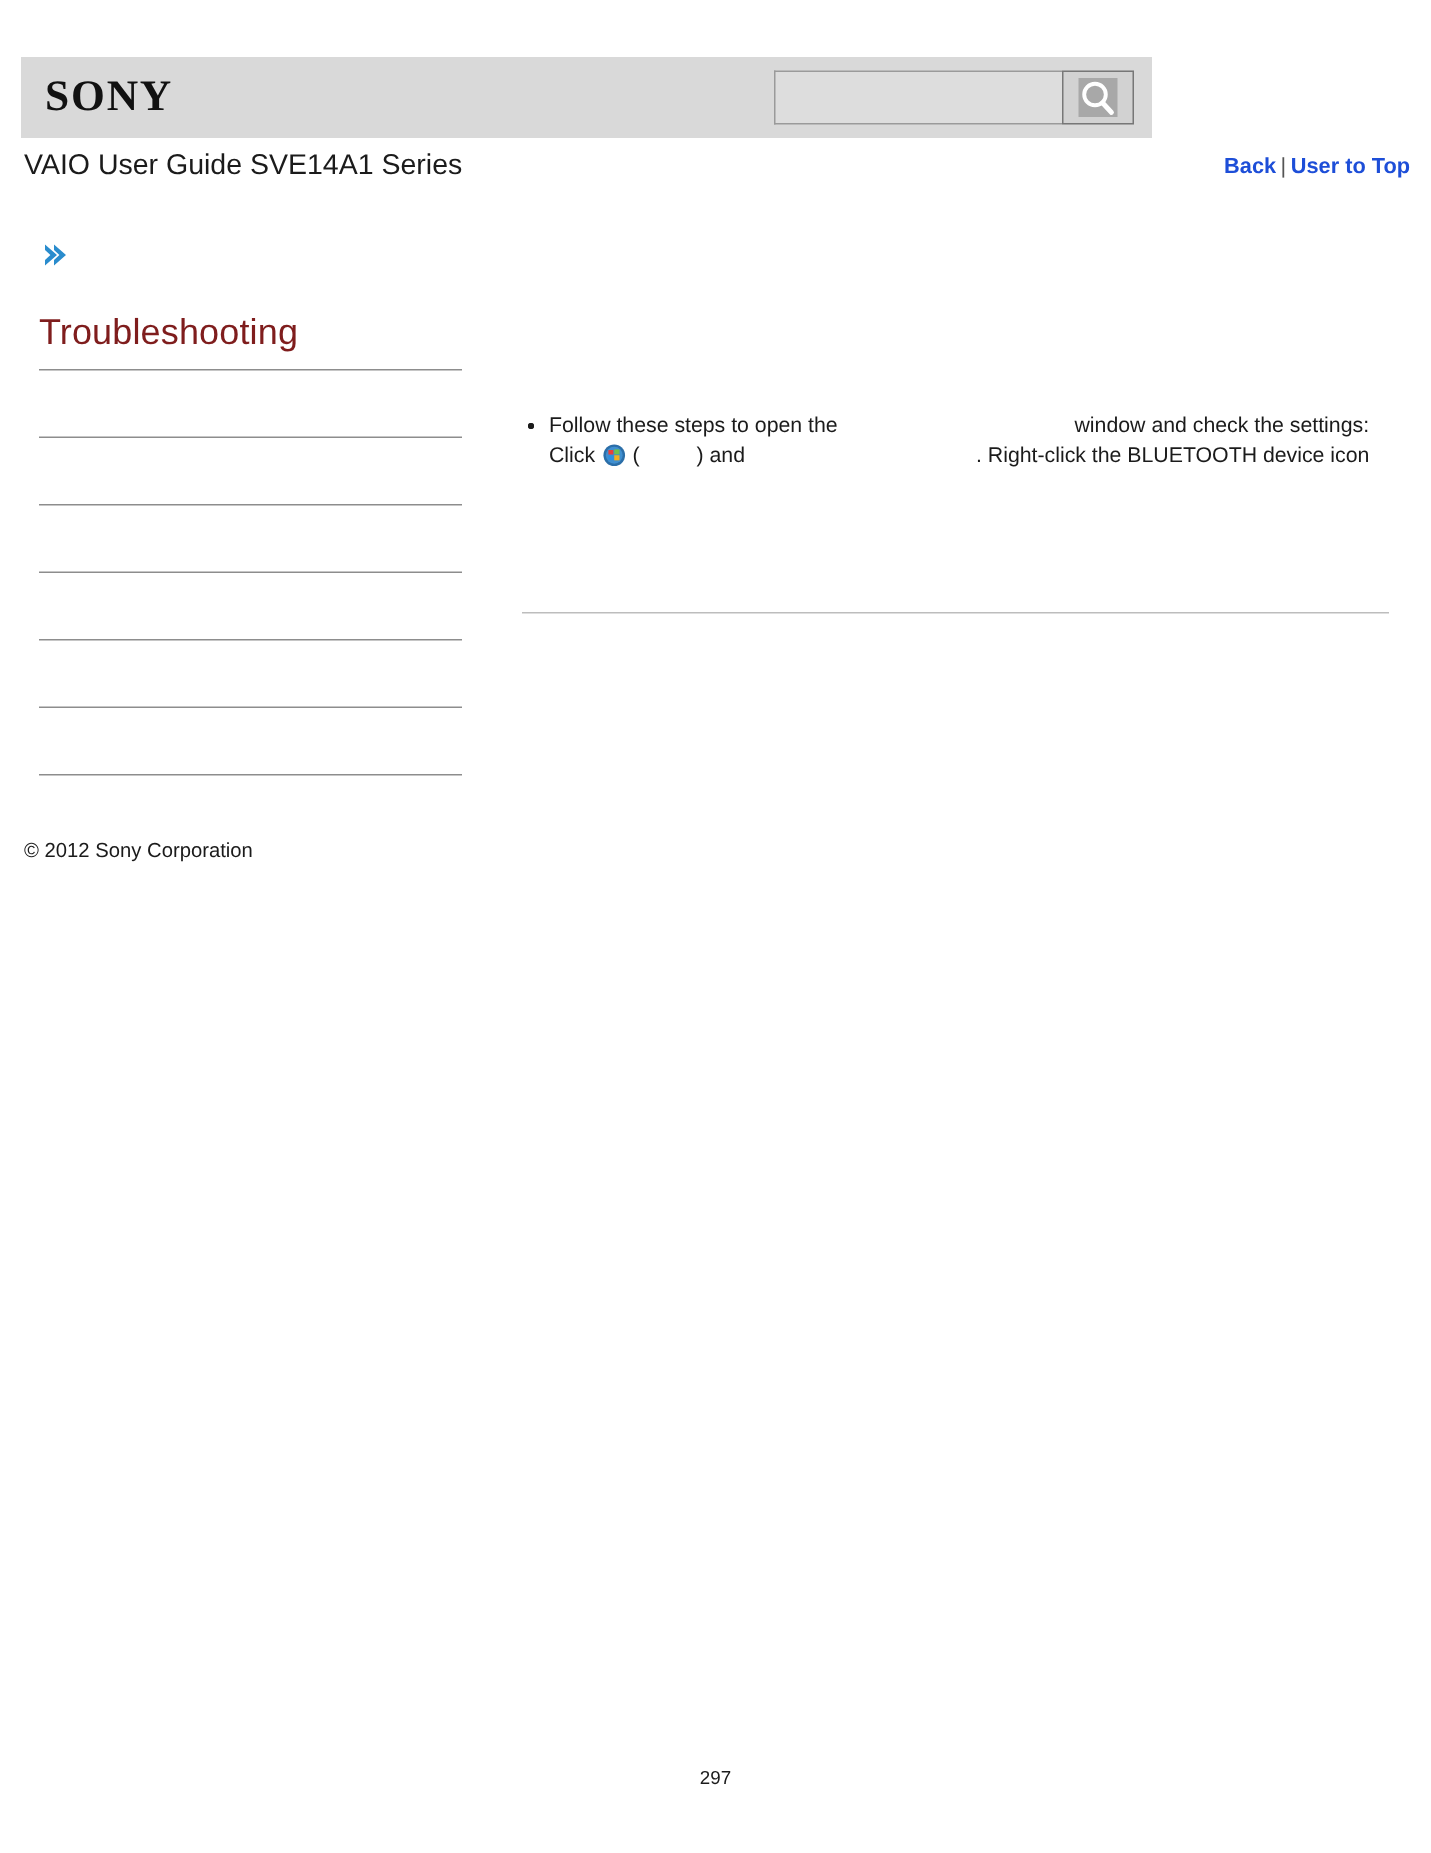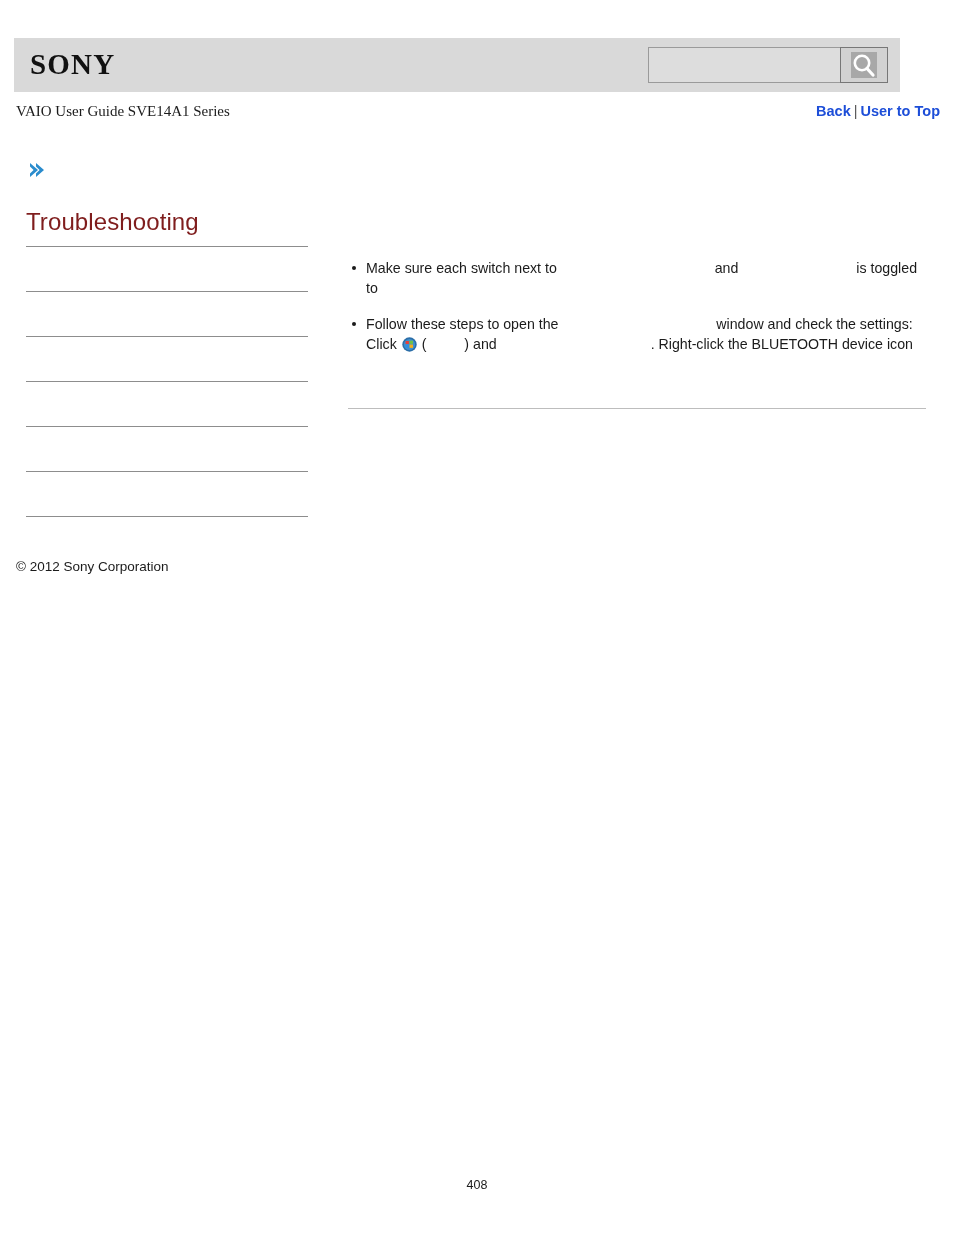--- a/index.html
+++ b/index.html
@@ -15,21 +15,21 @@
     font-family: "Liberation Sans", "DejaVu Sans", sans-serif;
     color: #222222;
     -webkit-font-smoothing: antialiased;
   }
 
   
   .header-band {
     position: absolute;
     left: 14px;
     top: 38px;
-    width: 886px;
+    width: 754px;
     height: 54px;
     background: #d9d9d9;
     box-sizing: border-box;
   }
   .sony-logo {
     position: absolute;
     left: 16px;
     top: 11px;
     font-family: "Liberation Serif", "DejaVu Serif", serif;
     font-size: 29px;
@@ -79,25 +79,24 @@
     position: absolute;
     left: 14px;
     top: 100px;
     width: 926px;
     height: 22px;
   }
   .guide-title {
     position: absolute;
     left: 2px;
     top: 0;
-    font-size: 15px;
+    font-size: 19px;
     color: #1b1b1b;
     line-height: 22px;
     white-space: nowrap;
-    font-family: Liberation Serif, serif;
   }
   .nav-links {
     position: absolute;
     right: 0;
     top: 0;
     font-size: 14.5px;
     line-height: 22px;
     white-space: nowrap;
     color: #444444;
   }
@@ -258,32 +257,31 @@
     <li></li>
     <li></li>
     <li></li>
     <li></li>
   </ul>
 </div>
 
 <div class="content">
   <ul class="bullet-list" id="bullet-list">
       <li>
-        <span class="para-line"><span>Make sure each switch next to </span><span class="gap" style="width: 150px;"></span><span> and </span><span class="gap" style="width: 110px;"></span><span> is toggled to</span></span>
       </li>
       <li>
         <span class="para-line"><span>Follow these steps to open the </span><span class="gap" style="width: 150px;"></span><span> window and check the settings:</span></span>
         <span class="para-line"><span>Click </span><span class="inline-icon"><svg width="15" height="15" viewBox="0 0 15 15" aria-hidden="true">
               <circle cx="7.5" cy="7.5" r="7.2" fill="#2b6ea8"></circle>
               <circle cx="7.5" cy="7.5" r="5.6" fill="#3f8fd0"></circle>
               <rect x="3.6" y="4.0" width="3.3" height="3.0" fill="#e8403a"></rect>
               <rect x="7.5" y="3.6" width="3.5" height="3.3" fill="#6ec24a"></rect>
               <rect x="3.6" y="7.6" width="3.3" height="3.2" fill="#2d8fe0"></rect>
               <rect x="7.5" y="7.5" width="3.5" height="3.4" fill="#f2b01e"></rect>
             </svg></span><span> (</span><span class="gap" style="width: 38px;"></span><span>) and </span><span class="gap" style="width: 150px;"></span><span>. Right-click the BLUETOOTH device icon</span></span>
       </li>
     </ul>
 </div>
 <div class="content-rule"></div>
 
 <div class="copyright">© 2012 Sony Corporation</div>
 
-<div class="page-number">408</div>
+<div class="page-number">297</div>
 
 </body></html>

